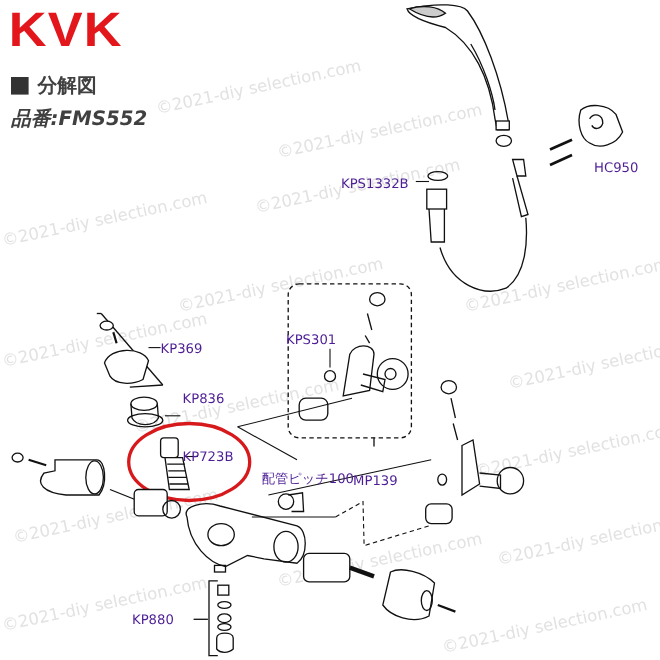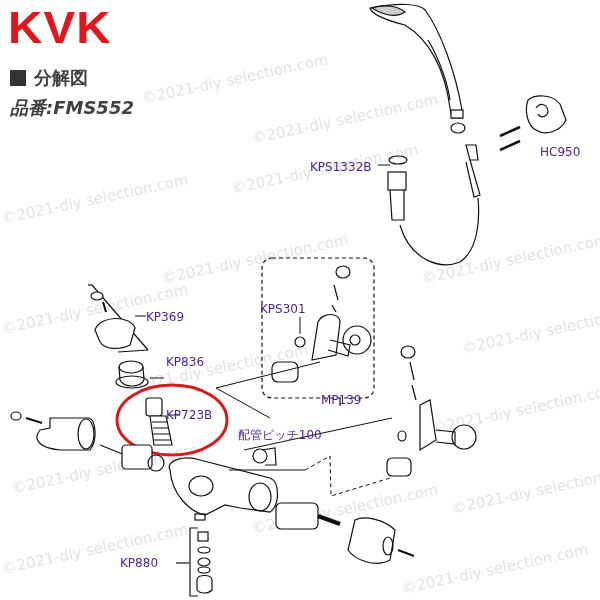--- a/index.html
+++ b/index.html
@@ -170,15 +170,15 @@
     <line x1="300" y1="317" x2="300" y2="334"></line>
   </g>
 </svg>
 
 <div class="lbl" style="left:310px;top:160px">KPS1332B</div>
 <div class="lbl" style="left:540px;top:145px">HC950</div>
 <div class="lbl" style="left:146px;top:310px">KP369</div>
 <div class="lbl" style="left:260px;top:302px">KPS301</div>
 <div class="lbl" style="left:166px;top:355px">KP836</div>
 <div class="lbl" style="left:166px;top:408px">KP723B</div>
-<div class="lbl" style="left:321px;top:393px">MP139</div>
+<div class="lbl" style="left:321px;top:430px">MP139</div>
 <div class="lbl" style="left:238px;top:428px">配管ピッチ100</div>
 <div class="lbl" style="left:120px;top:556px">KP880</div>
 
 </body></html>

